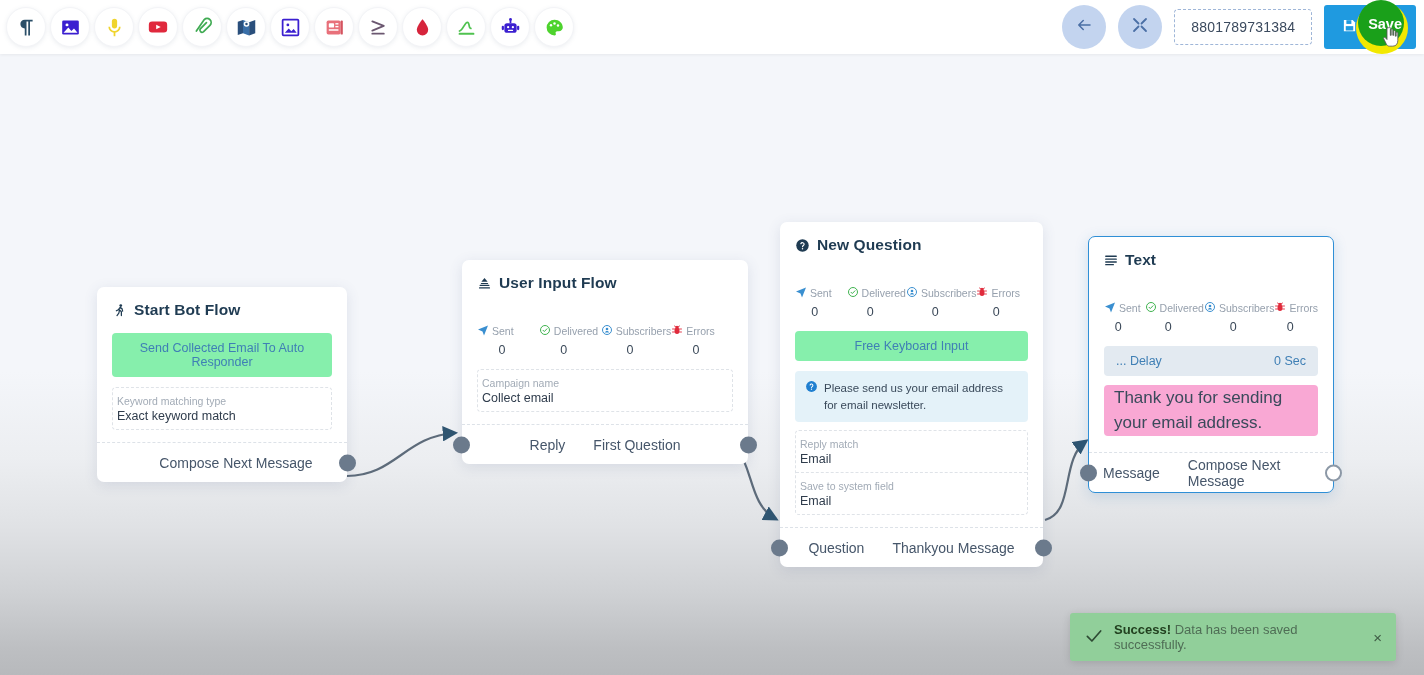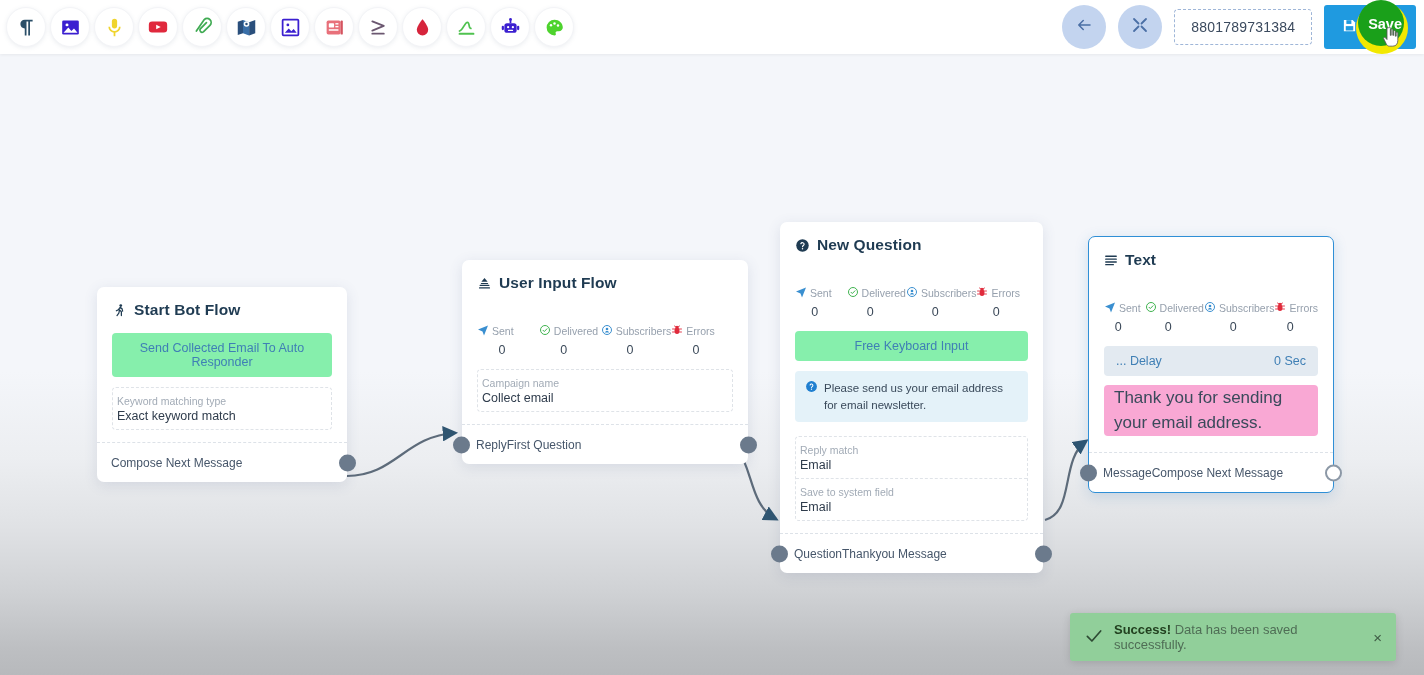--- a/index.html
+++ b/index.html
@@ -116,21 +116,21 @@
 
   .pill {
     background: #86efac; color: #3f7fb5;
     border-radius: 4px; text-align: center;
     font-size: 12.5px; padding: 8px 6px; margin-bottom: 10px;
   }
   .bubble {
     background: #e4f2f9; border-radius: 4px;
     padding: 9px 10px; font-size: 11.5px; color: #3a4a5b;
     line-height: 1.45; display: flex; gap: 6px; align-items: flex-start;
-    margin-bottom: 14px;
+    margin-bottom: 8px;
   }
   .bubble-plain {
     background: #f9a8d4; border-radius: 4px;
     padding: 1px 10px; font-size: 17px; color: #3a4a5b;
     line-height: 1.45; margin-bottom: 4px;
   }
   .delay-row {
     background: #e3eaf1; border-radius: 4px;
     padding: 8px 12px; margin-bottom: 9px;
     display: flex; justify-content: space-between;
@@ -141,22 +141,22 @@
     padding: 7px 4px 6px 4px;
   }
   .field:last-child { border-bottom: none; }
   .field-label { font-size: 10.5px; color: #a2abb6; margin-bottom: 2px; }
   .field-value { font-size: 12.5px; color: #2f3c4c; }
   .field-box { border: 1px dashed #dfe3e8; border-radius: 4px; }
 
   .node-footer {
     border-top: 1px dashed #dde2e8;
     height: 40px; display: flex; align-items: center;
-    justify-content: flex-start; padding: 0 14px;
-    font-size: 12px; color: #46566a; position: relative;
+    justify-content: center; padding: 0 14px;
+    font-size: 14px; color: #46566a; position: relative; gap: 28px;
   }
   .port {
     position: absolute; width: 17px; height: 17px; border-radius: 50%;
     background: #6b7a8c; z-index: 25; cursor: pointer;
   }
   .port.hollow { background: #ffffff; border: 2px solid #8c98a6; }
   .port.left  { left: -9px;  top: 50%; transform: translateY(-50%); }
   .port.right { right: -9px; top: 50%; transform: translateY(-50%); }
 
   

